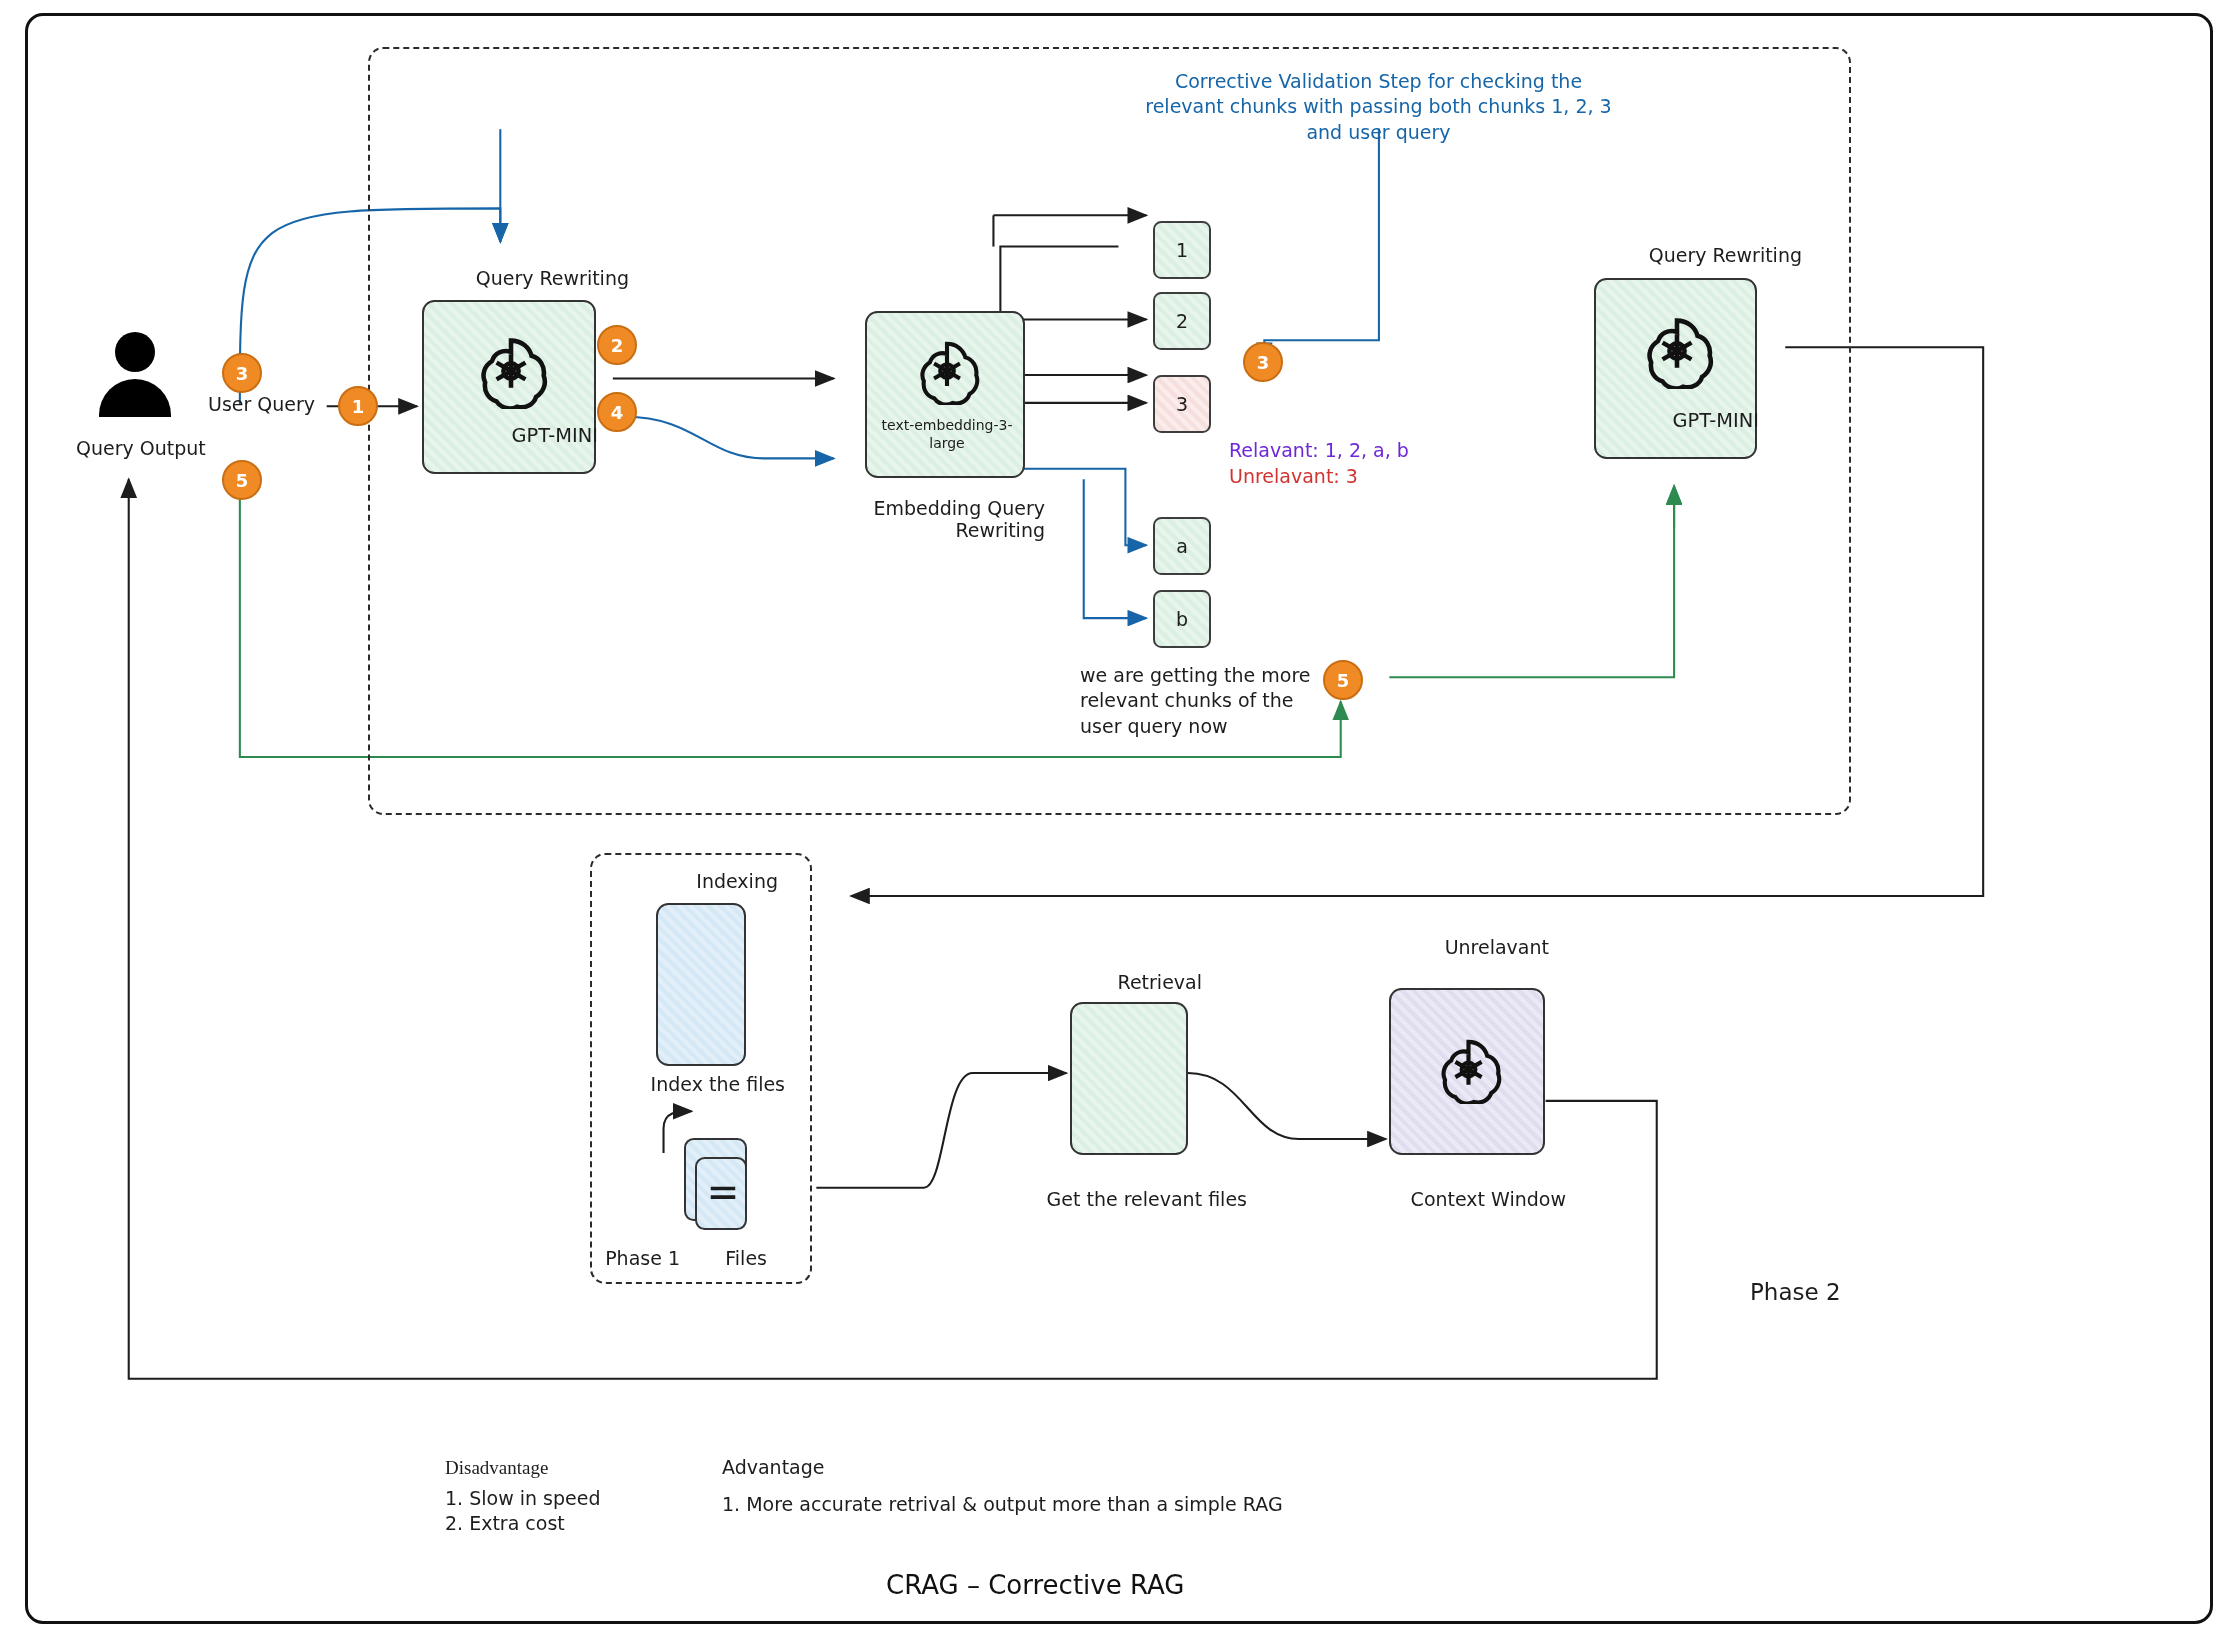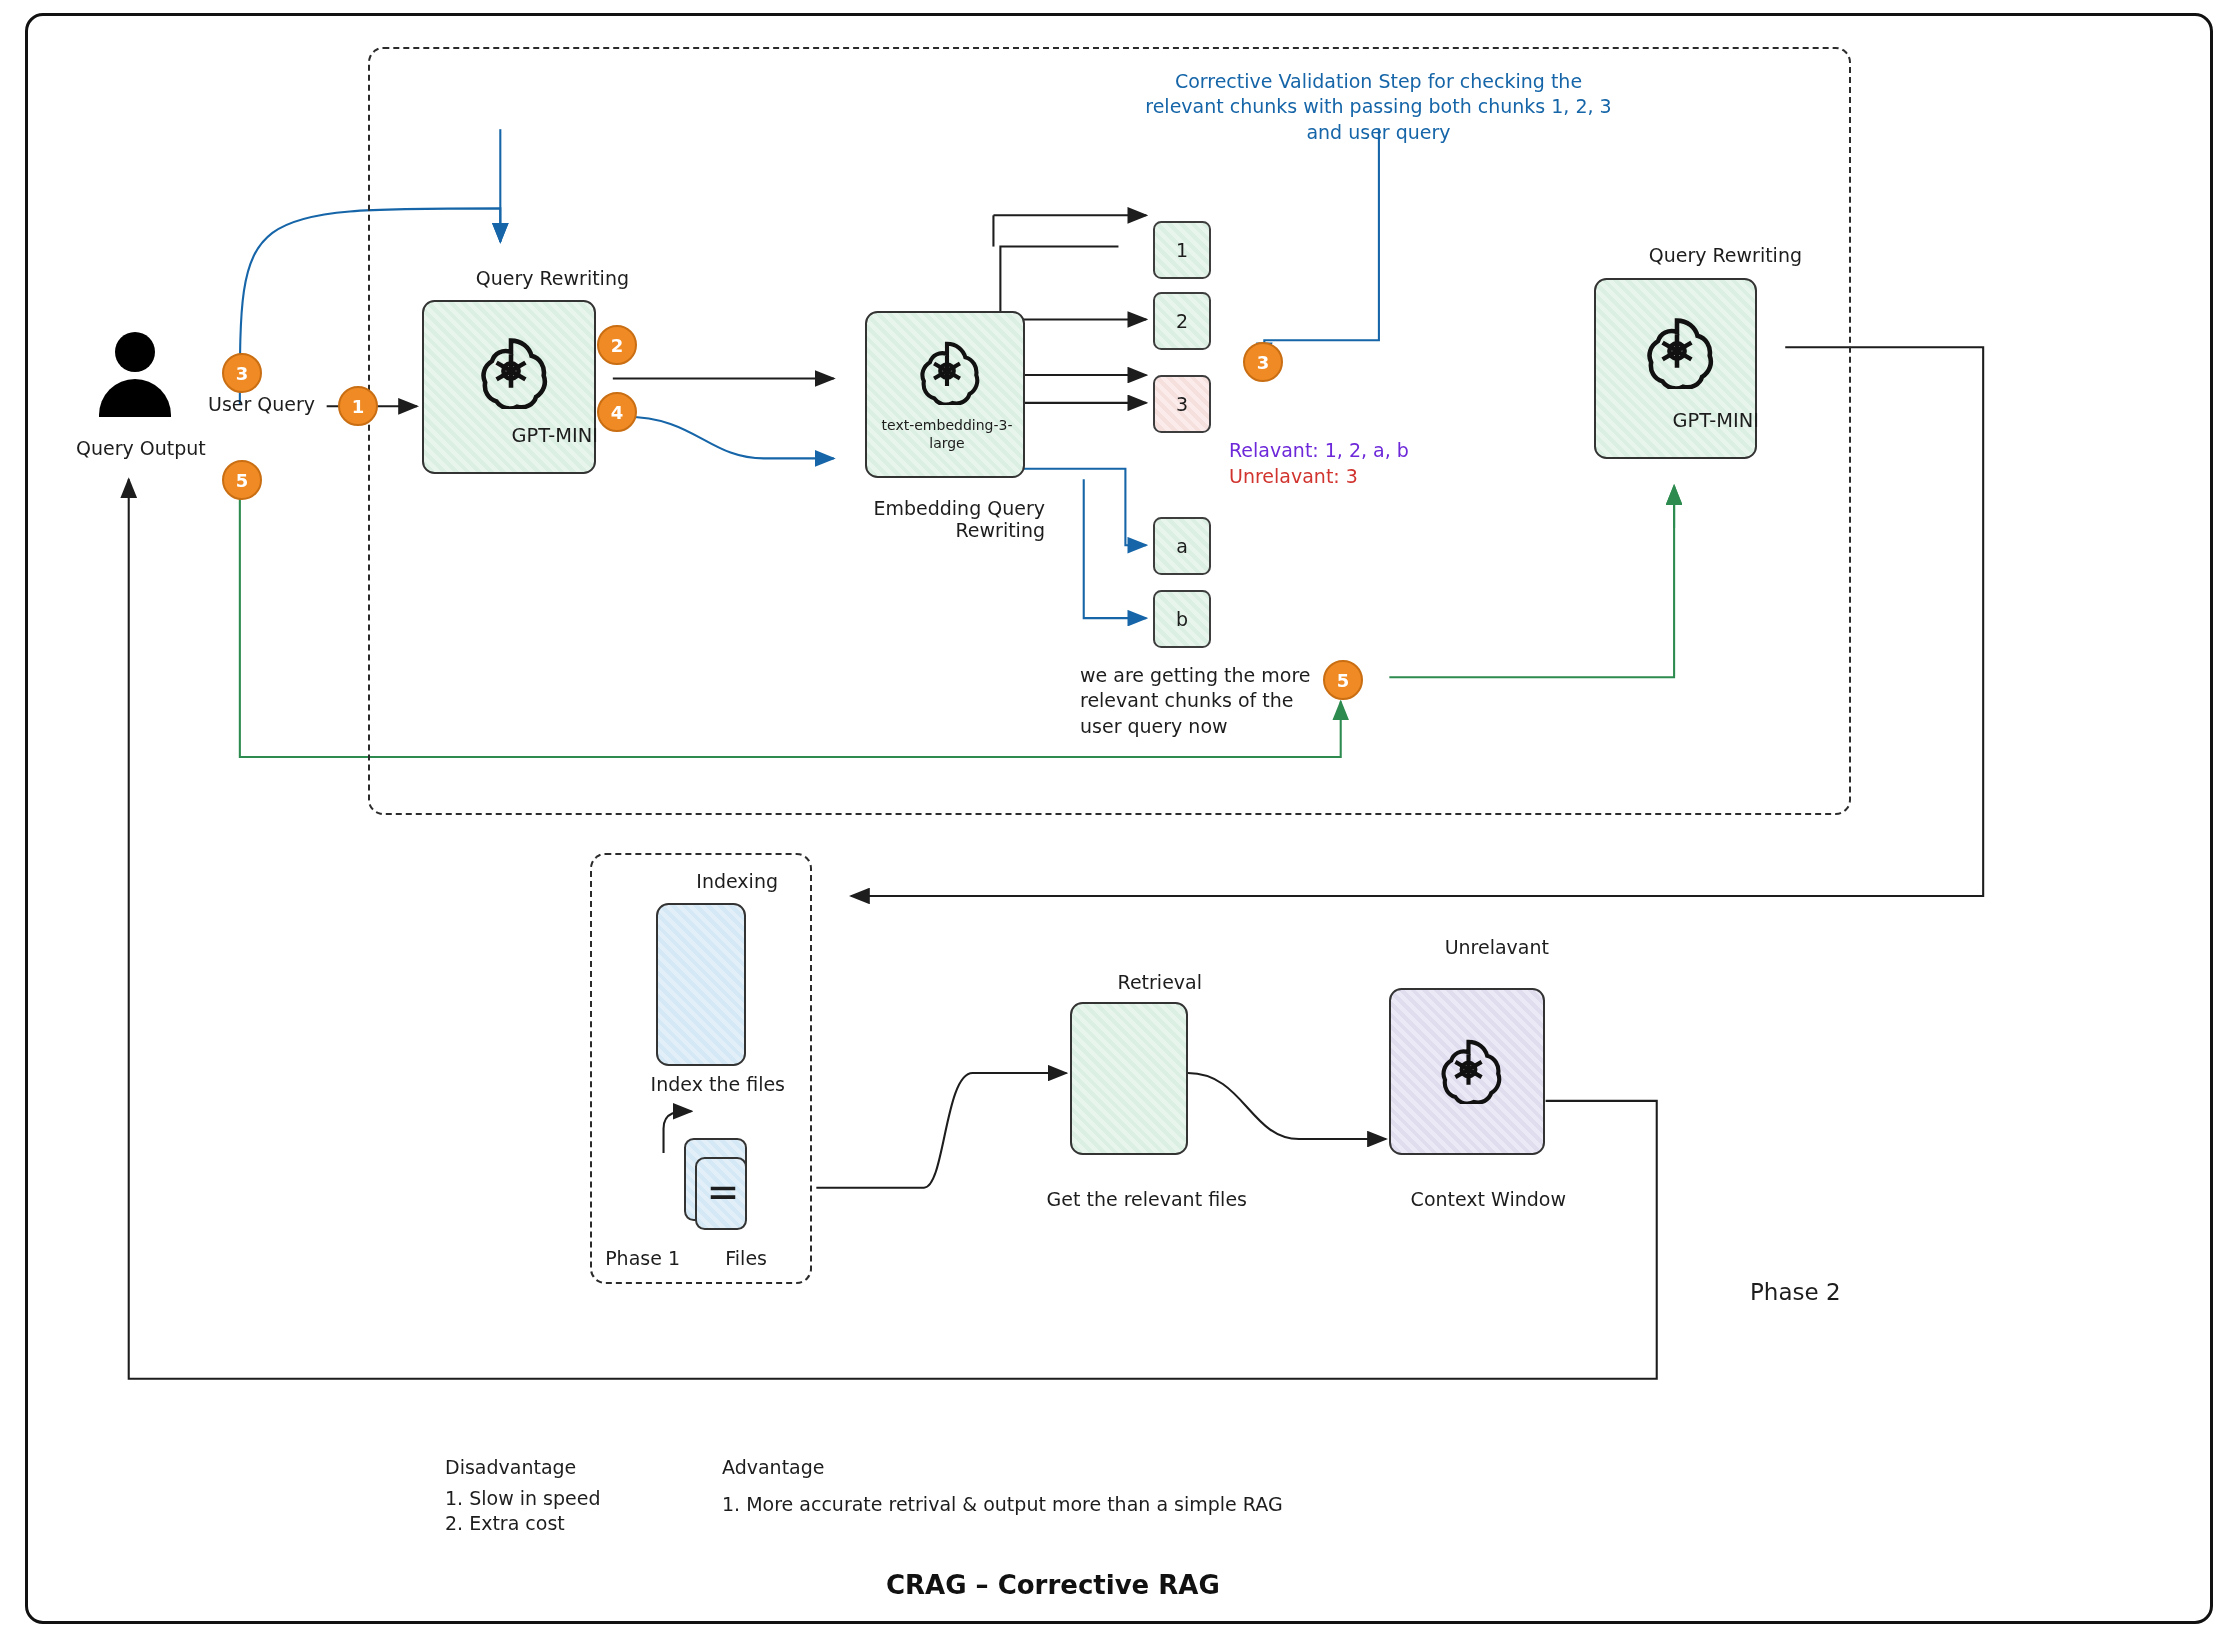--- a/index.html
+++ b/index.html
@@ -90,21 +90,21 @@
     position: absolute;
     font-size: 14px;
     color: #1d1d1d;
     text-align: center;
     line-height: 1.25;
     white-space: pre;
   }
   .title {
     position: absolute;
     font-size: 26px;
-    font-weight: bold;
+    font-weight: normal;
     color: #111;
     white-space: pre;
   }
   .dashbox {
     position: absolute;
     box-sizing: border-box;
     border: 2.1px dashed #2b2b2b;
     border-radius: 15.3px;
   }
   .oai {
@@ -282,21 +282,21 @@
     <svg class="oai" width="69" height="69" style="left:43px; top:45px;" viewBox="0 0 100 100">
       <path d="M50 10 C64 10 74 19 77 30 C88 33 95 44 93 56 C97 66 93 78 83 84 C80 94 69 100 58 97 C49 102 37 99 31 90 C20 87 14 76 16 65 C11 55 15 43 25 37 C28 27 39 21 50 25 Z" fill="none" stroke="#111" stroke-width="6"></path>
       <path d="M50 28 L50 72 M31 39 L69 61 M31 61 L69 39" stroke="#111" stroke-width="6" fill="none"></path>
       <circle cx="50" cy="50" r="10" fill="none" stroke="#111" stroke-width="6"></circle>
     </svg>
   </div>
   <div class="nodecap" style="left:1372px; top:1188px; width:194px;">Context Window</div>
 
   <div class="lbl" style="left:1750px; top:1277px; font-size:23px;">Phase 2</div>
 
-  <div class="lbl" style="left:445px; top:1455px;">Disadvantage</div>
+  <div class="lbl" style="left:445px; top:1455px;font-family:Liberation Serif, serif;">Disadvantage</div>
   <div class="lbl" style="left:445px; top:1486px;">1. Slow in speed
 2. Extra cost</div>
   <div class="lbl" style="left:722px; top:1455px;">Advantage</div>
   <div class="lbl" style="left:722px; top:1486px;margin-top:6px;">1. More accurate retrival &amp; output more than a simple RAG</div>
 
   <div class="title" style="left:886px; top:1570px;">CRAG – Corrective RAG</div>
 
 </div>
 
 

